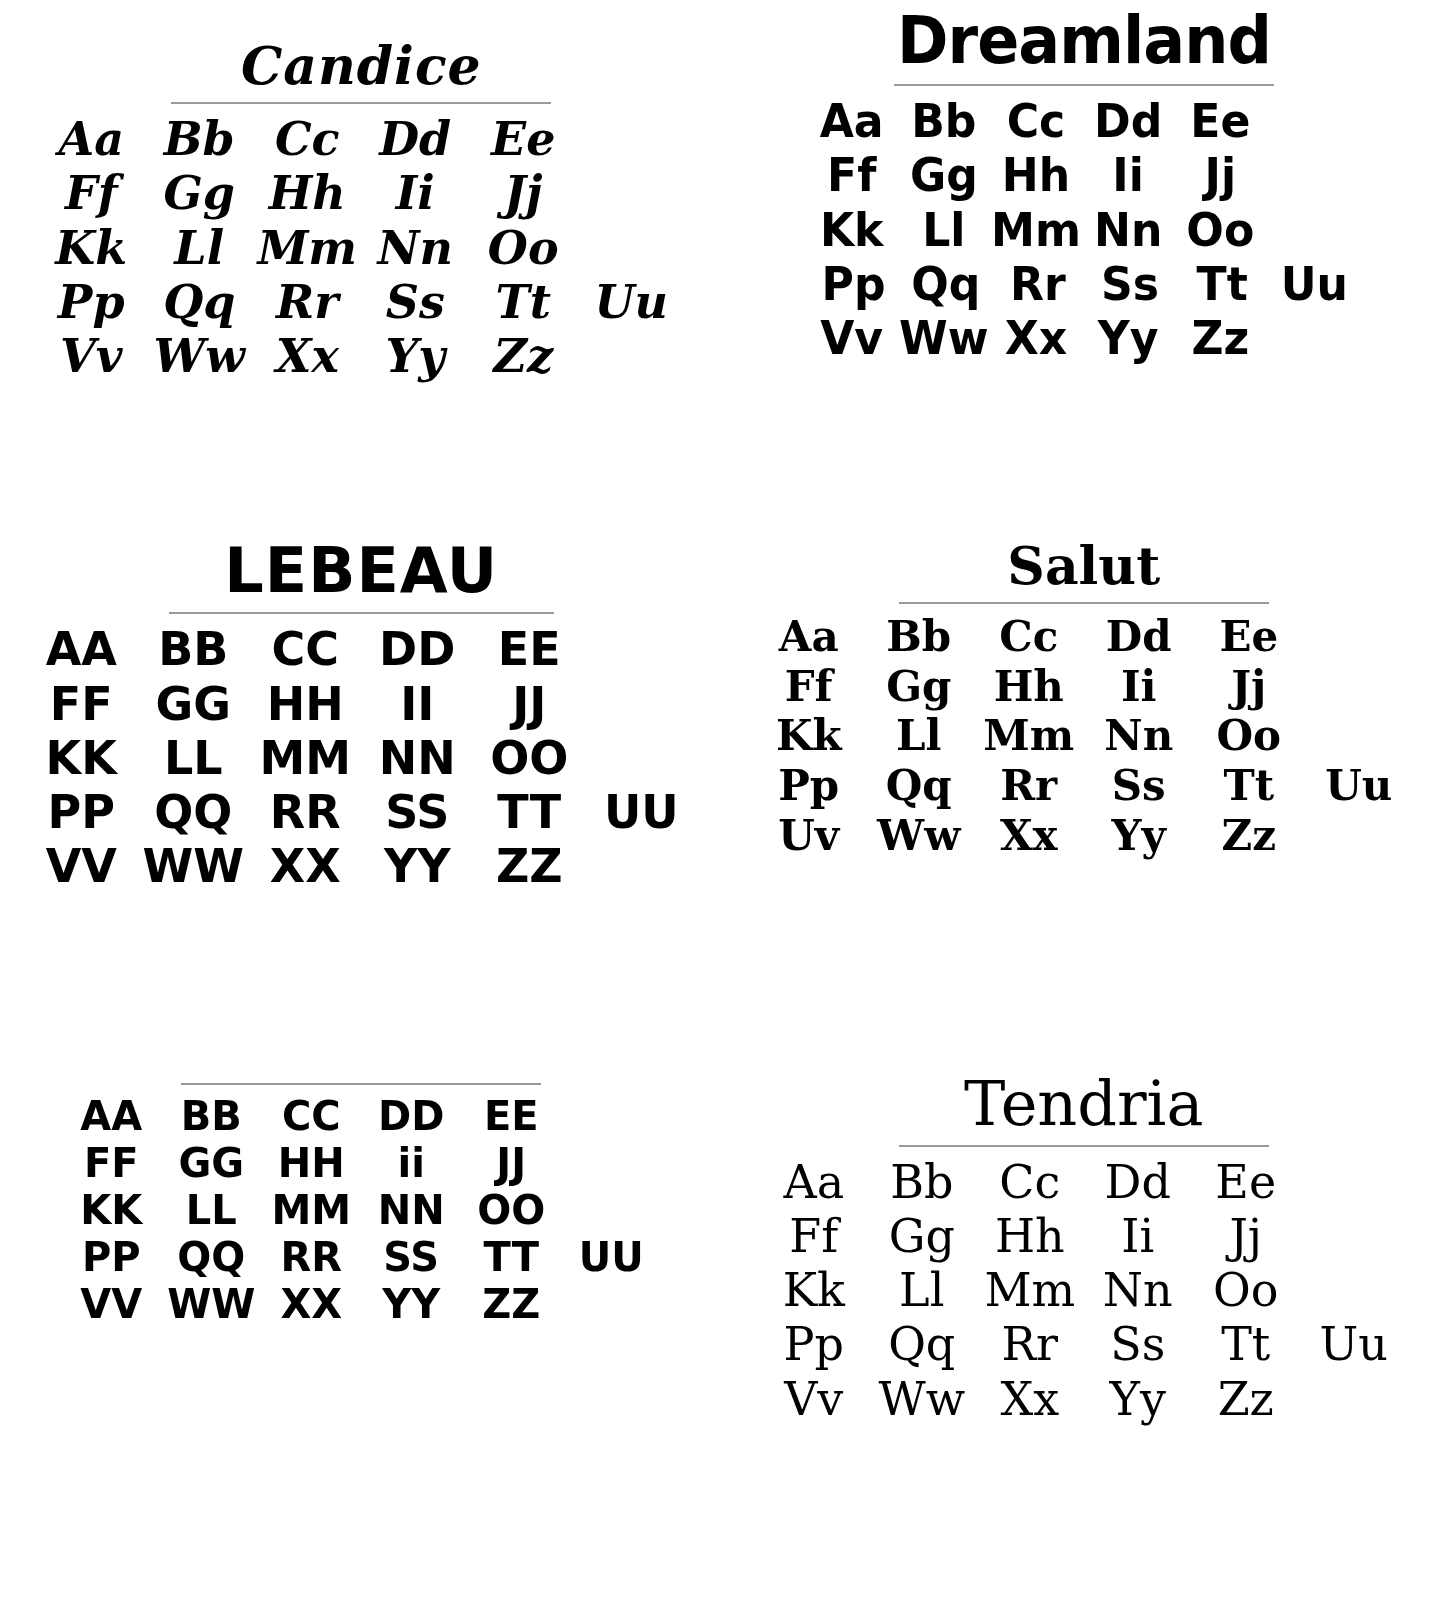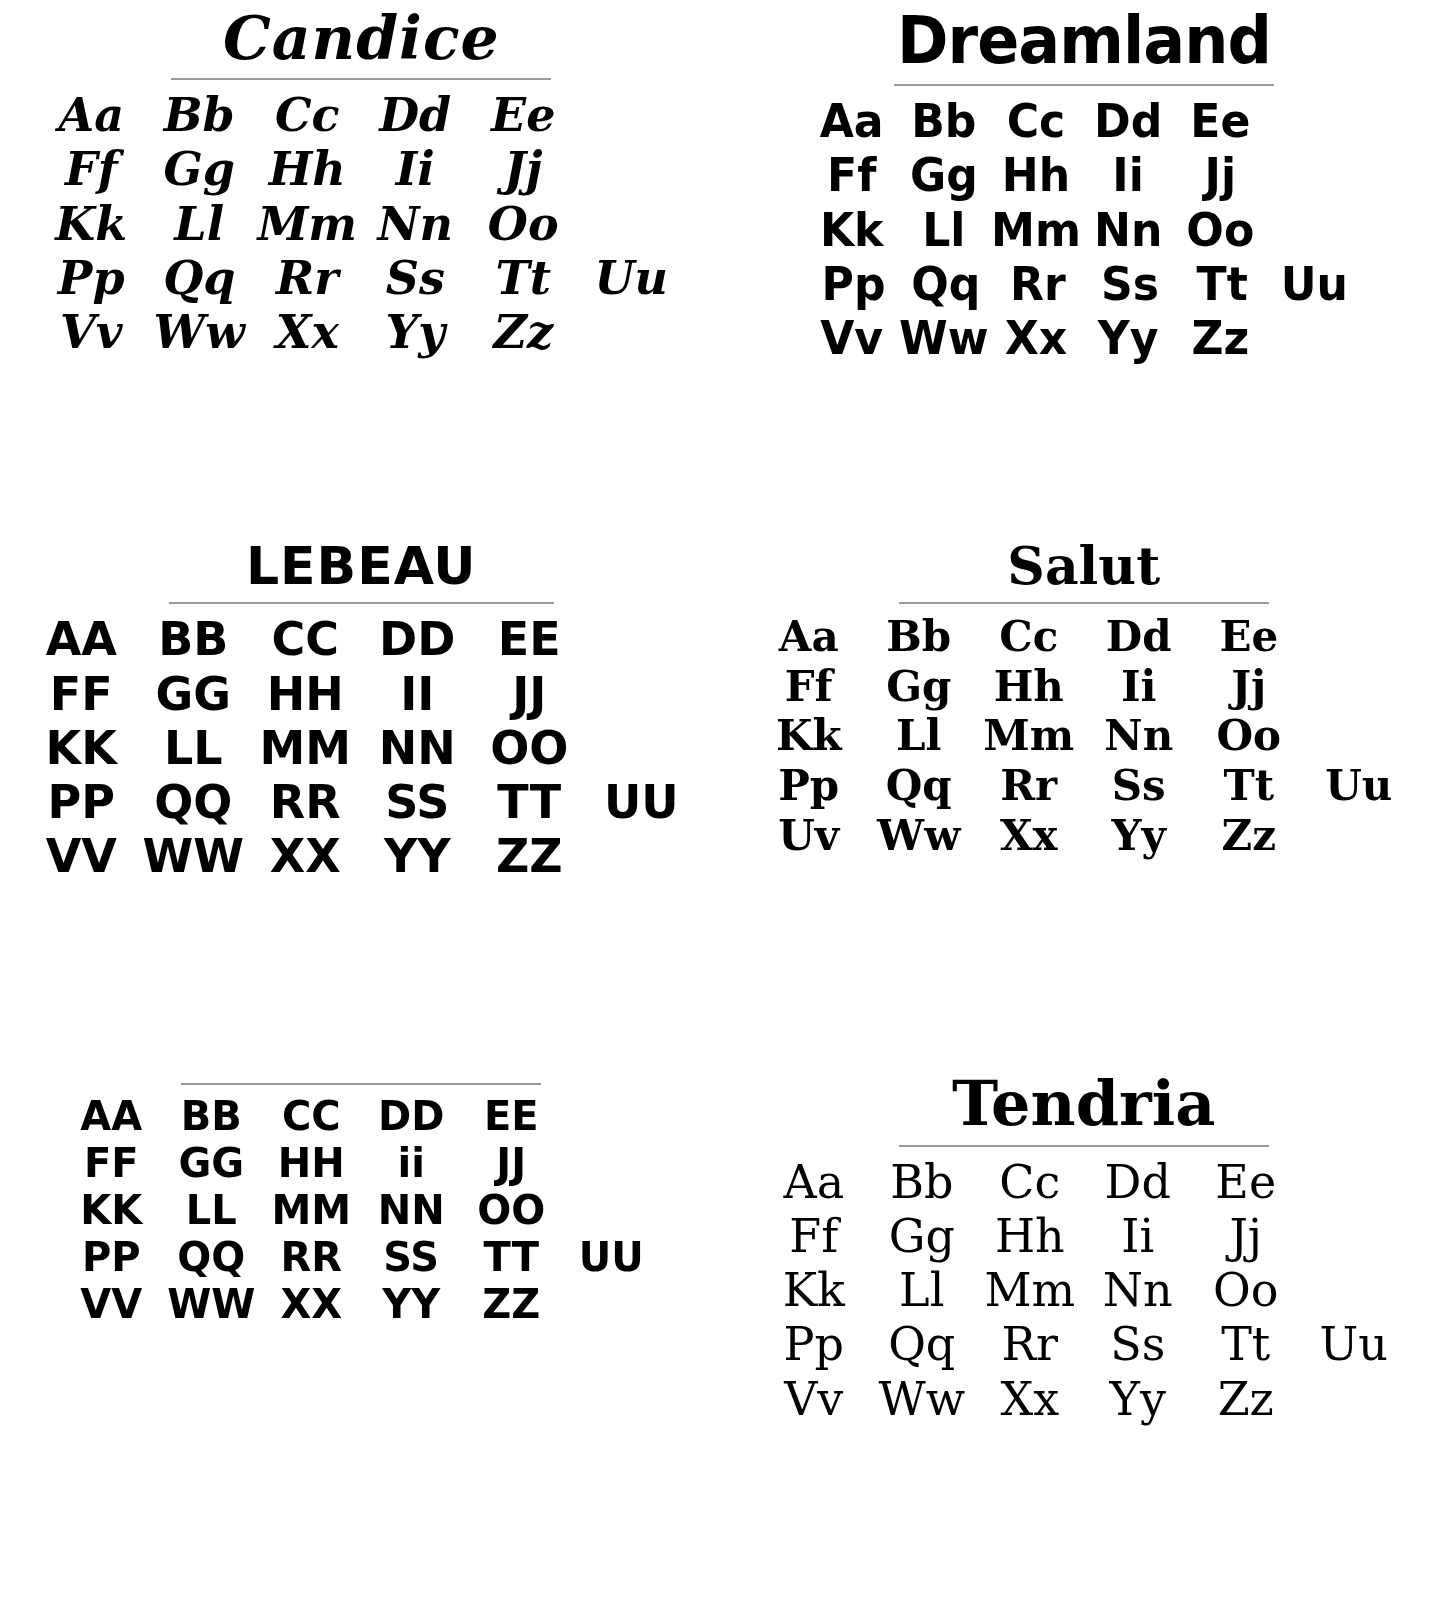--- a/index.html
+++ b/index.html
@@ -56,22 +56,23 @@
   .pair {
     display: inline-block;
     text-align: center;
   }
 
   
   .candice .font-title {
     font-family: "DejaVu Serif", serif;
     font-style: italic;
     font-weight: 700;
-    font-size: 60px;
+    font-size: 52px;
     letter-spacing: 1px;
+    margin-top: 32px;
   }
   .candice .rule { width: 380px; }
   .candice .alpha-row {
     font-family: "DejaVu Serif", serif;
     font-style: italic;
     font-weight: 700;
     font-size: 46px;
   }
   .candice .pair { width: 108px; }
 
@@ -89,21 +90,21 @@
     font-weight: 700;
     font-size: 46px;
     transform: scaleX(0.96);
   }
   .dreamland .pair { width: 96px; }
 
   
   .lebeau .font-title {
     font-family: "DejaVu Sans", sans-serif;
     font-weight: 700;
-    font-size: 52px;
+    font-size: 62px;
     letter-spacing: 1px;
   }
   .lebeau .rule { width: 385px; }
   .lebeau .alpha-row {
     font-family: "DejaVu Sans", sans-serif;
     font-weight: 700;
     font-size: 46px;
   }
   .lebeau .pair { width: 112px; }
 
@@ -133,21 +134,21 @@
   .sleigh .alpha-row {
     font-family: "DejaVu Sans", sans-serif;
     font-weight: 700;
     font-size: 40px;
   }
   .sleigh .pair { width: 100px; }
 
   
   .tendria .font-title {
     font-family: "DejaVu Serif", serif;
-    font-weight: 700;
+    font-weight: 400;
     font-size: 62px;
     letter-spacing: 0px;
   }
   .tendria .rule { width: 370px; }
   .tendria .alpha-row {
     font-family: "DejaVu Serif", serif;
     font-weight: 400;
     font-size: 46px;
   }
   .tendria .pair { width: 108px; }

